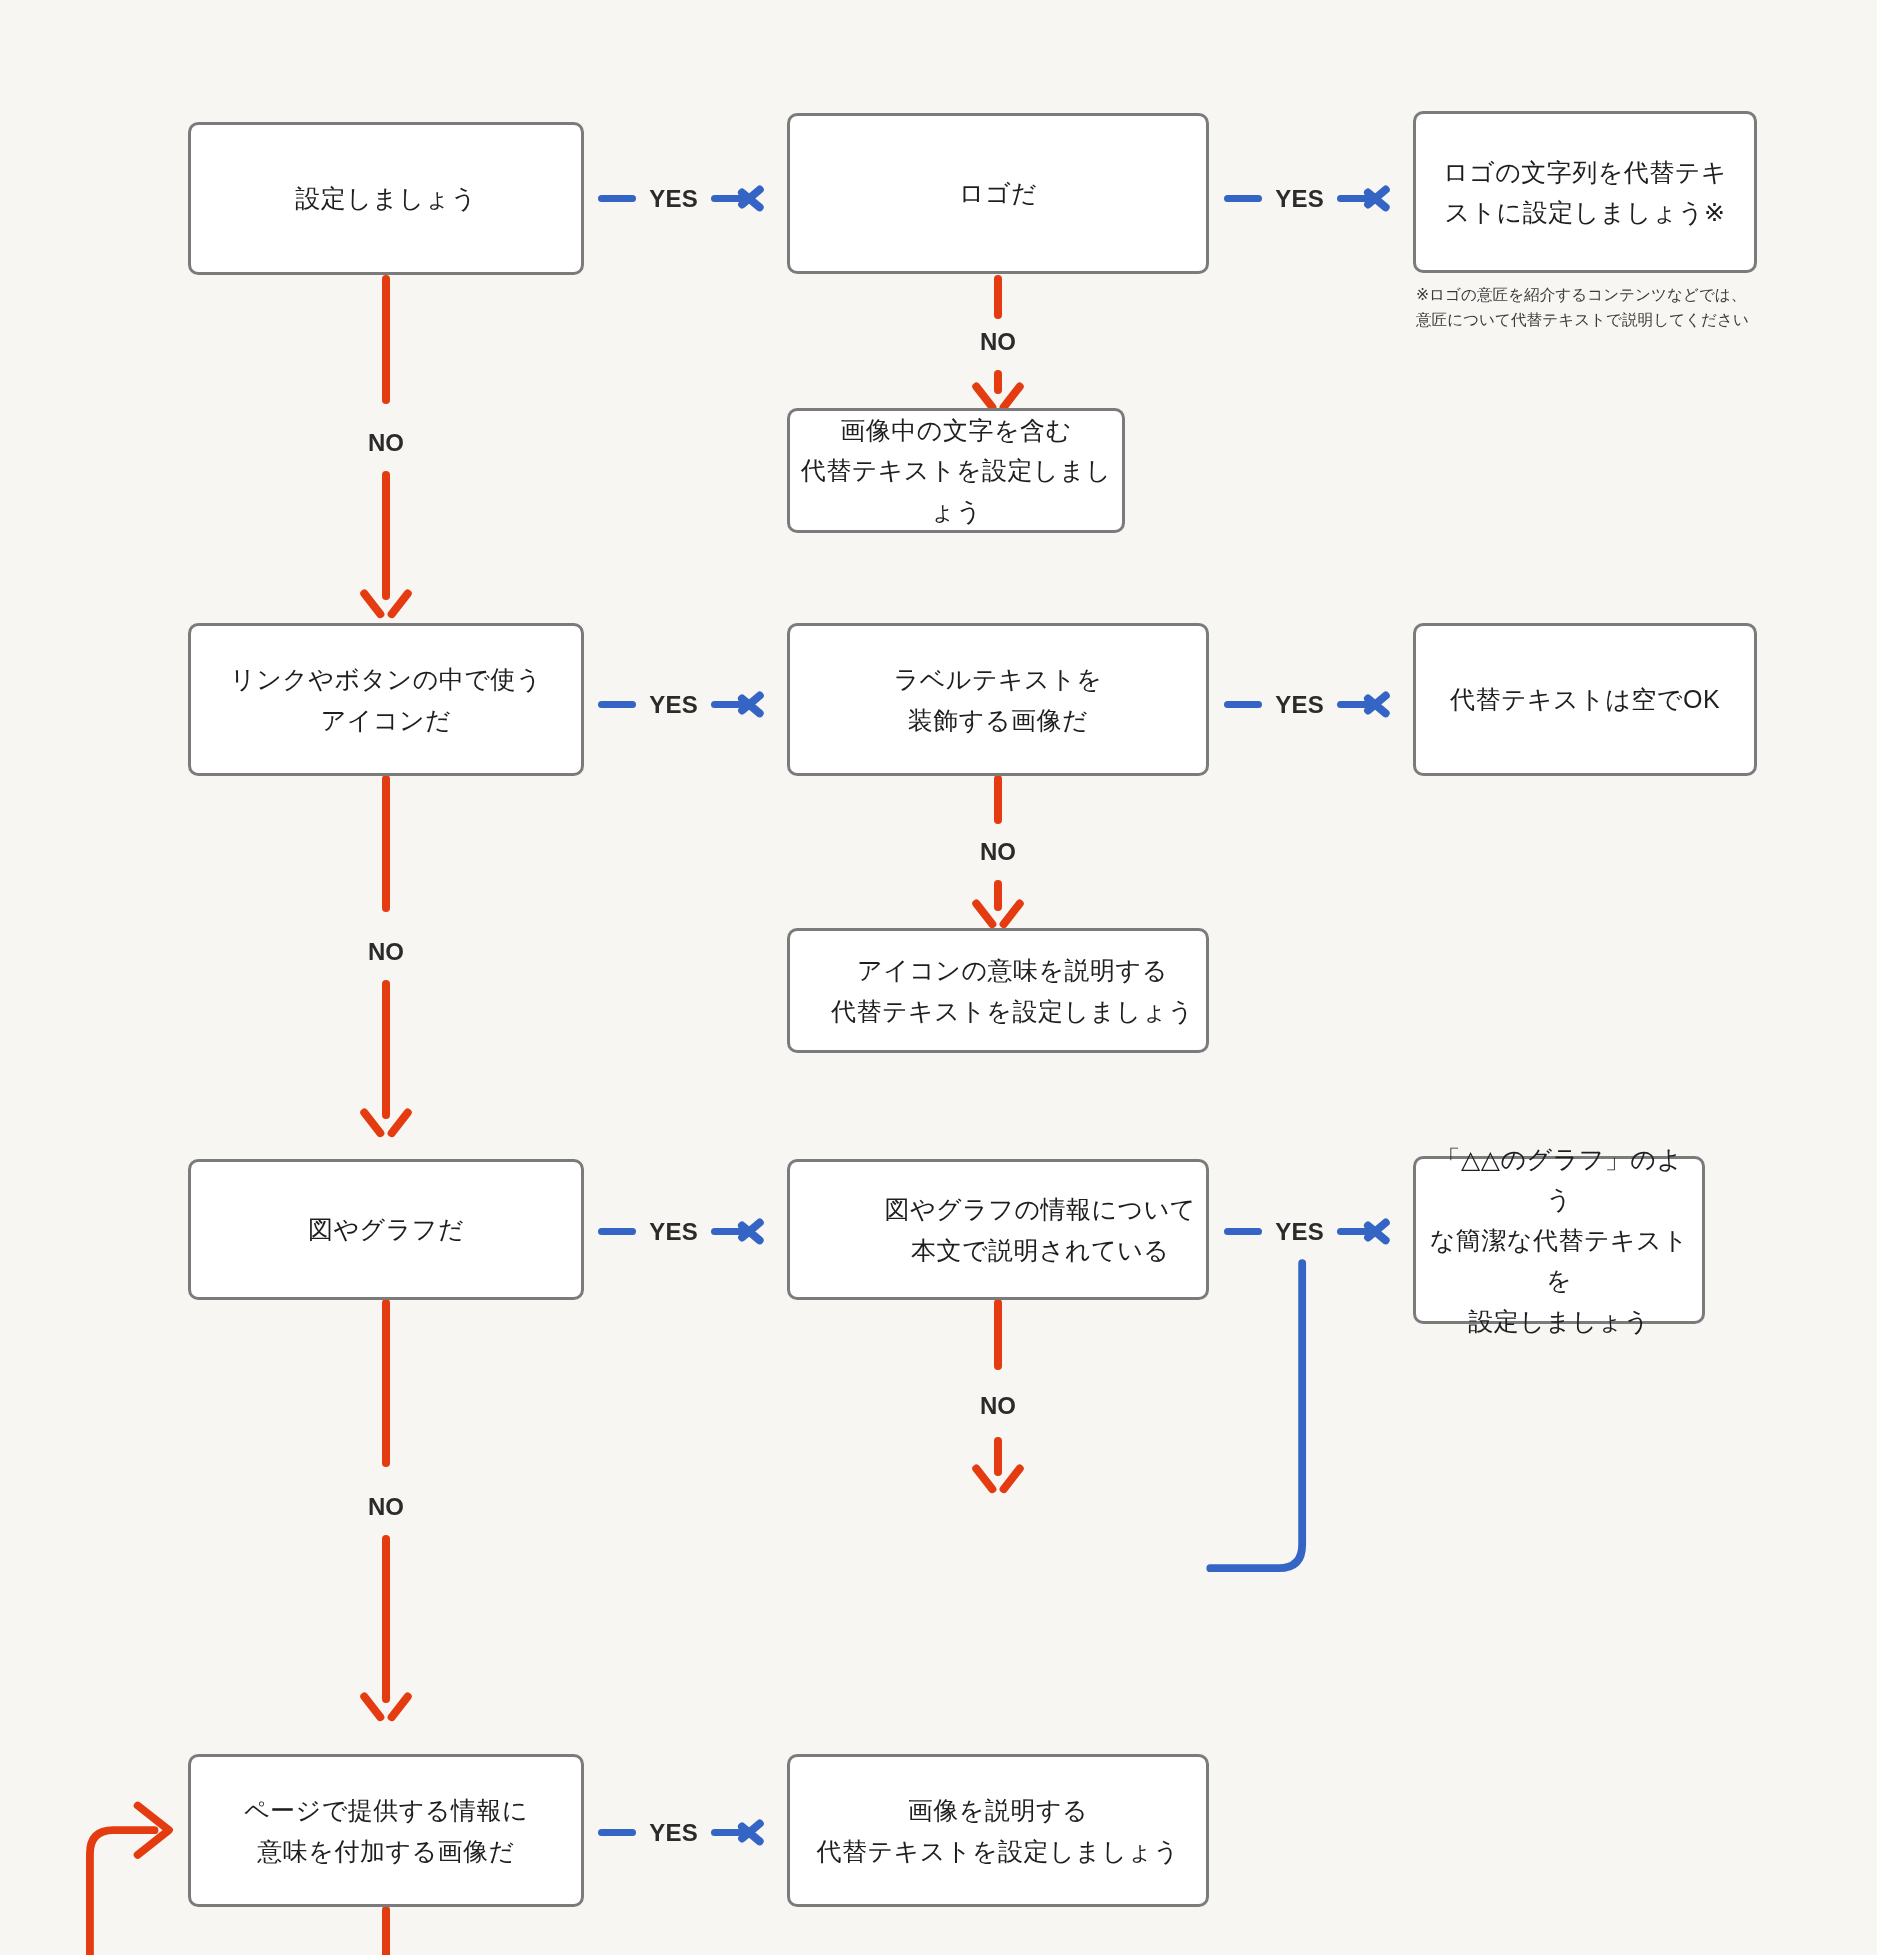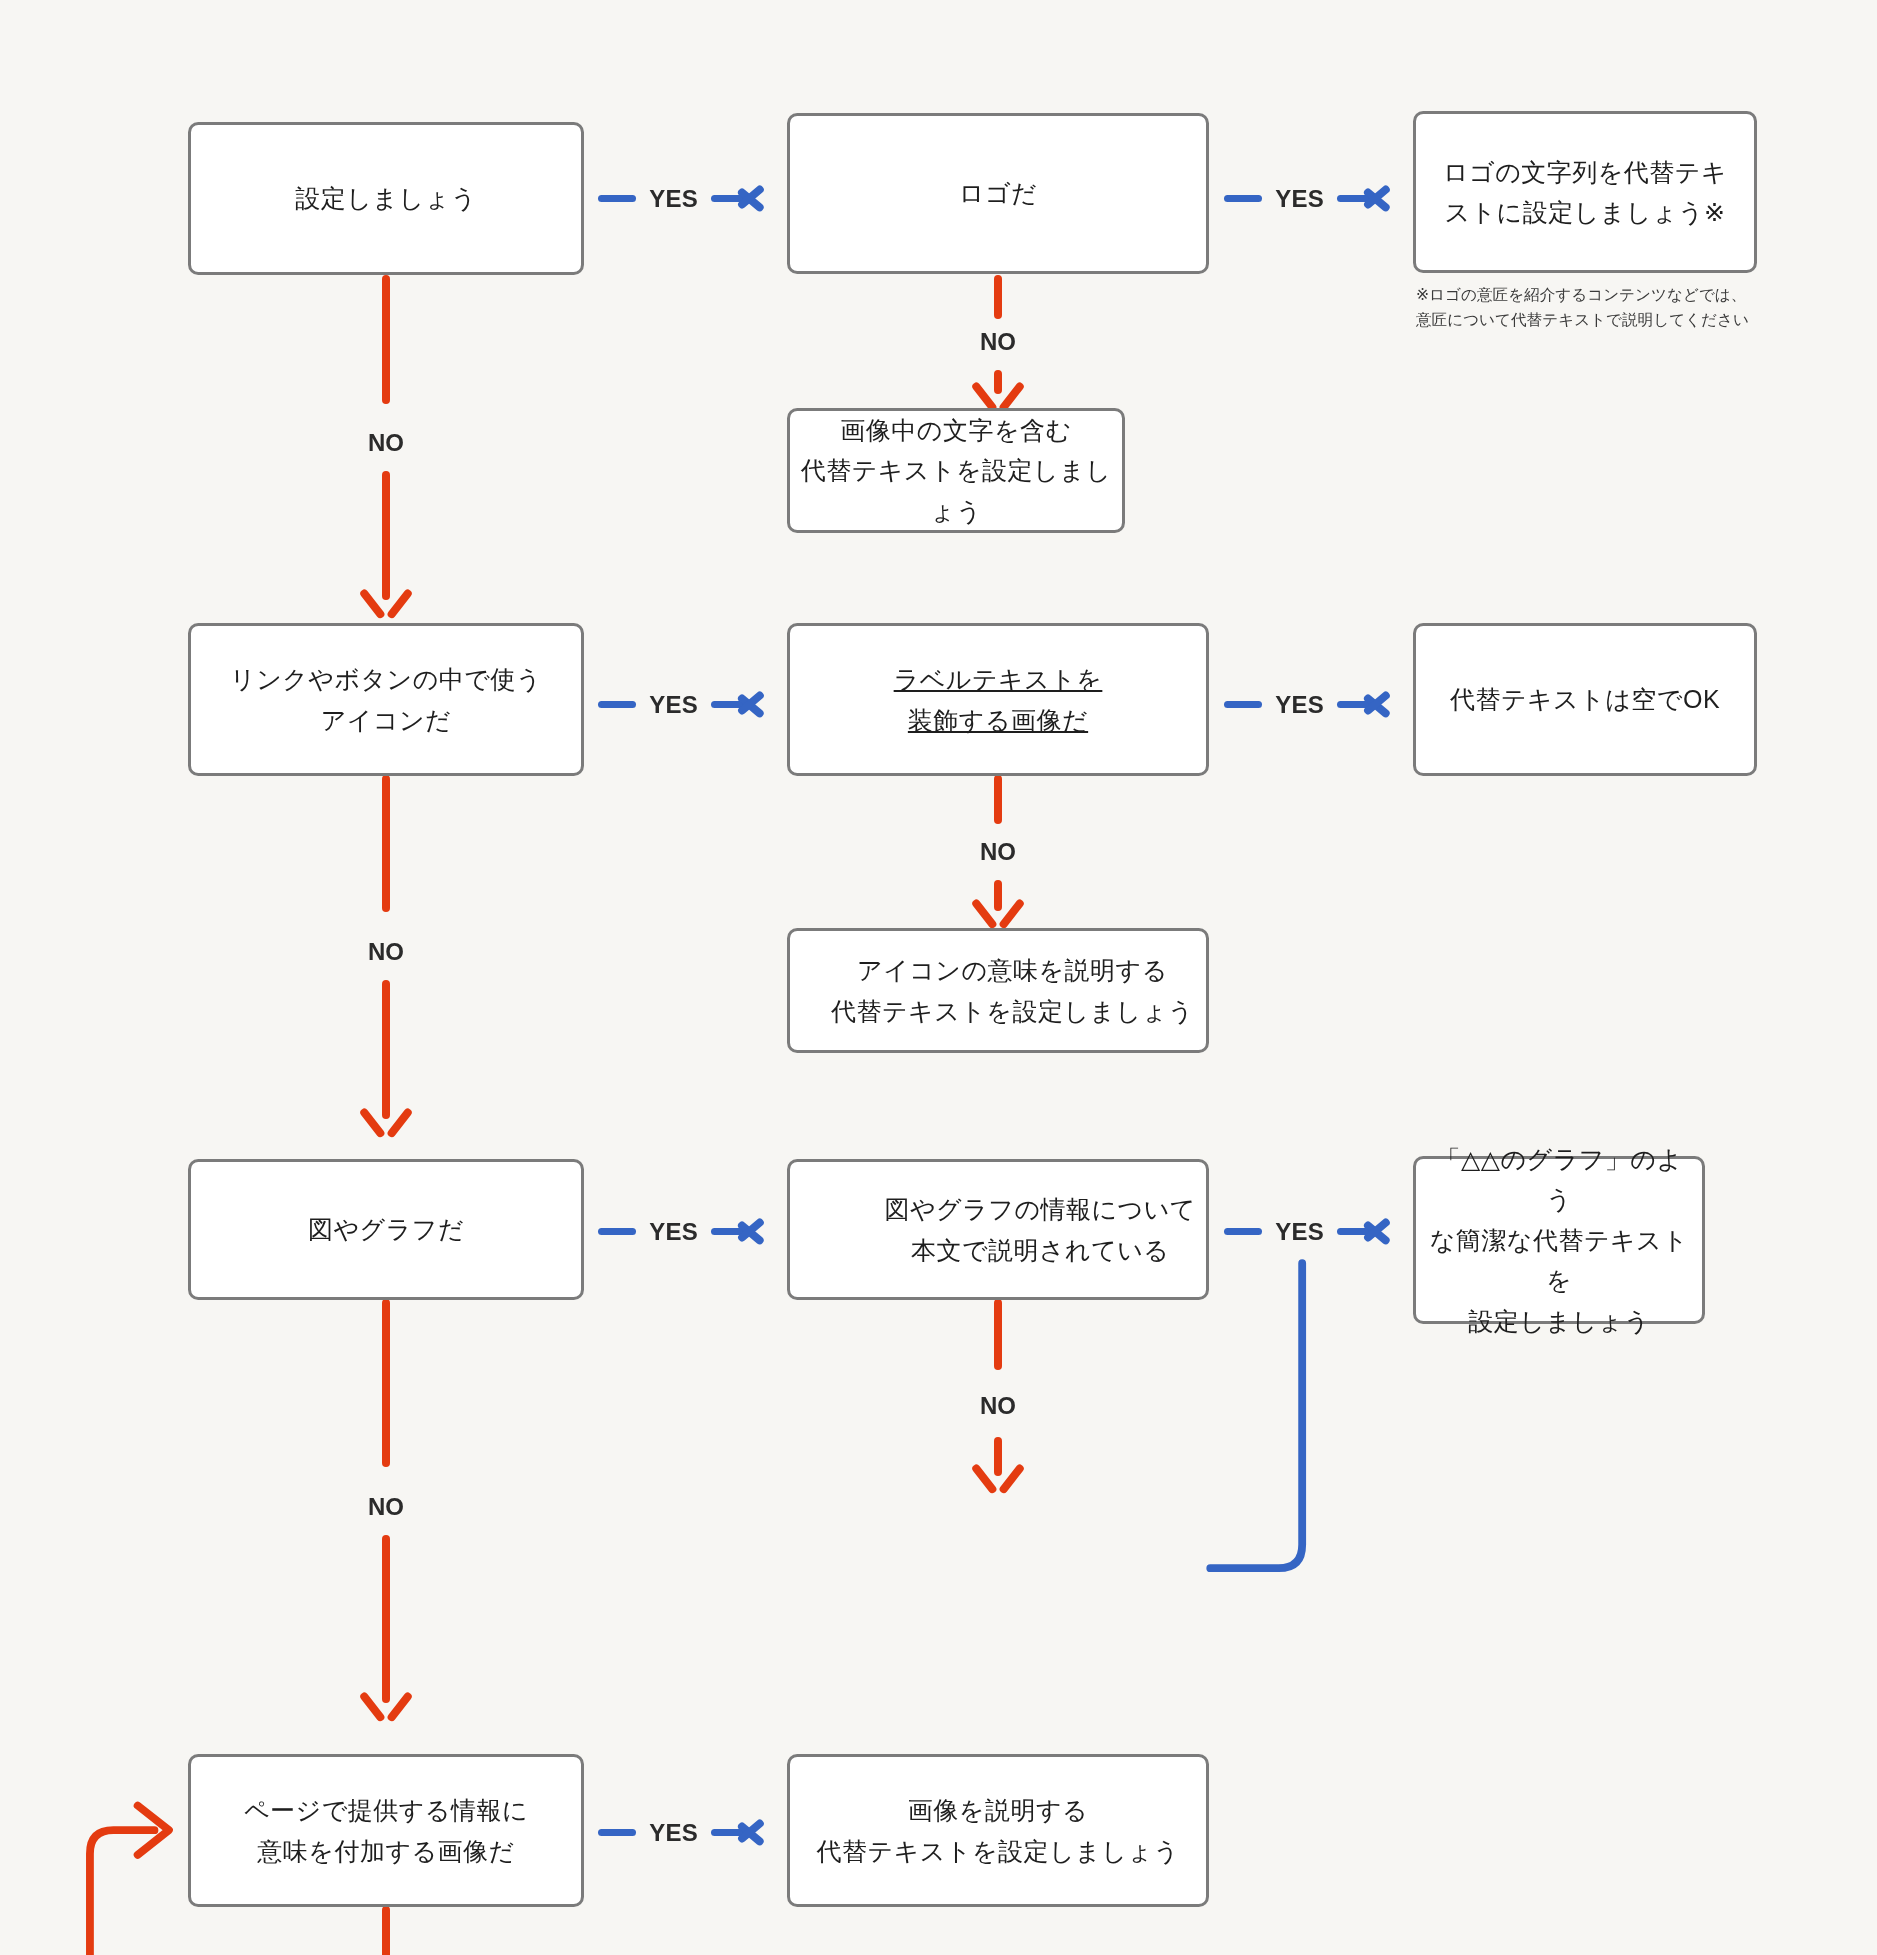--- a/index.html
+++ b/index.html
@@ -168,21 +168,21 @@
 
   <div class="yes-conn" style="left:598px;top:681px;">
     <div class="yes-dash"></div>
     <div class="yes-label">YES</div>
     <div class="yes-arrow">
       <div class="shaft"></div>
         <div class="head"></div>
     </div>
   </div>
 
-  <div class="node" style="left:787px;top:623px;width:422px;height:153px;text-decoration:underline;">
+  <div class="node" style="left:787px;top:623px;width:422px;height:153px;">
     <span>ラベルテキストを
 装飾する画像だ</span>
   </div>
 
   <div class="yes-conn" style="left:1224px;top:681px;">
     <div class="yes-dash"></div>
     <div class="yes-label">YES</div>
     <div class="yes-arrow">
       <div class="shaft"></div>
         <div class="head"></div>

